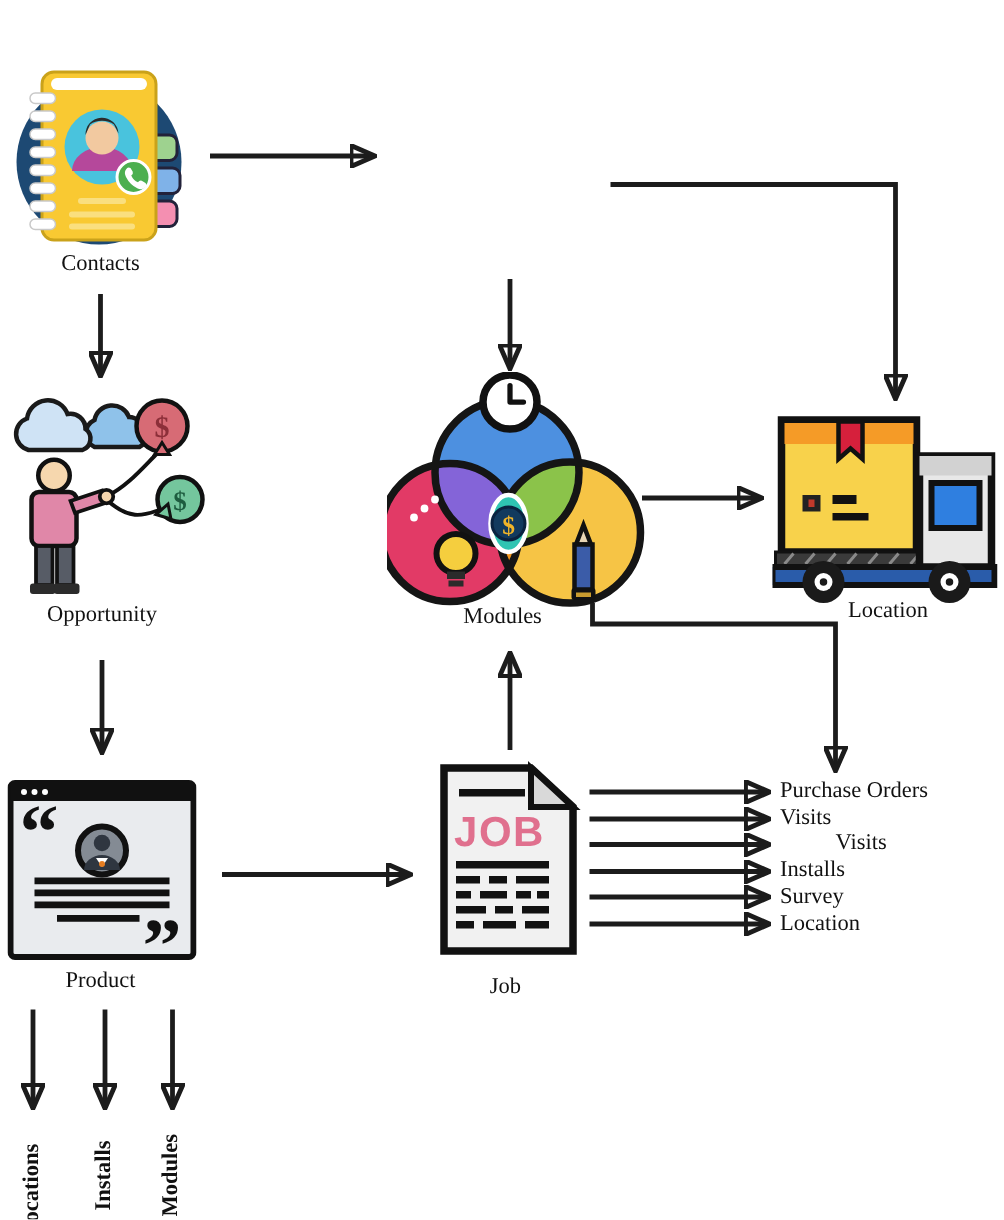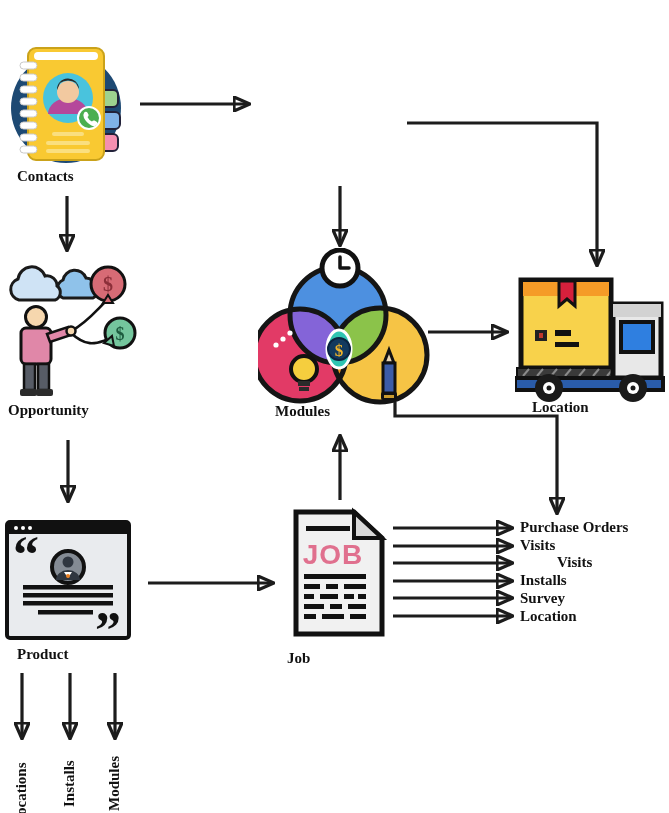--- a/index.html
+++ b/index.html
@@ -1,21 +1,21 @@
 <!DOCTYPE html>
 <html><head>
 <meta charset="utf-8">
 <style>
   html,body{margin:0;padding:0;background:#ffffff;}
   #canvas{position:relative;width:669px;height:813px;background:#ffffff;overflow:hidden;
           font-family:"Liberation Serif",serif;}
   .node-icon{position:absolute;}
-  .label{position:absolute;font-weight:bold;font-size:15px;color:#111;text-align:left;
+  .label{position:absolute;font-weight:normal;font-size:15px;color:#111;text-align:center;
          font-family:"Liberation Serif",serif;white-space:nowrap;}
-  .out-label{position:absolute;font-weight:bold;font-size:15px;color:#111;text-align:right;
+  .out-label{position:absolute;font-weight:normal;font-size:15px;color:#111;text-align:right;
          font-family:"Liberation Serif",serif;white-space:nowrap;}
   .rot-label{position:absolute;font-weight:bold;font-size:15px;color:#111;
          font-family:"Liberation Serif",serif;transform:rotate(-90deg);transform-origin:0 0;
          text-align:left;white-space:nowrap;}
   #arrow-layer{position:absolute;left:0;top:0;z-index:5;pointer-events:none;}
   #arrow-layer path{stroke:#1c1c1c;stroke-width:3.2;fill:none;}
   .crm-line{font-family:"Liberation Serif",serif;font-weight:bold;font-size:14px;}
   .svgtxt{font-family:"Liberation Serif",serif;font-weight:bold;}
 </style>
 </head>

